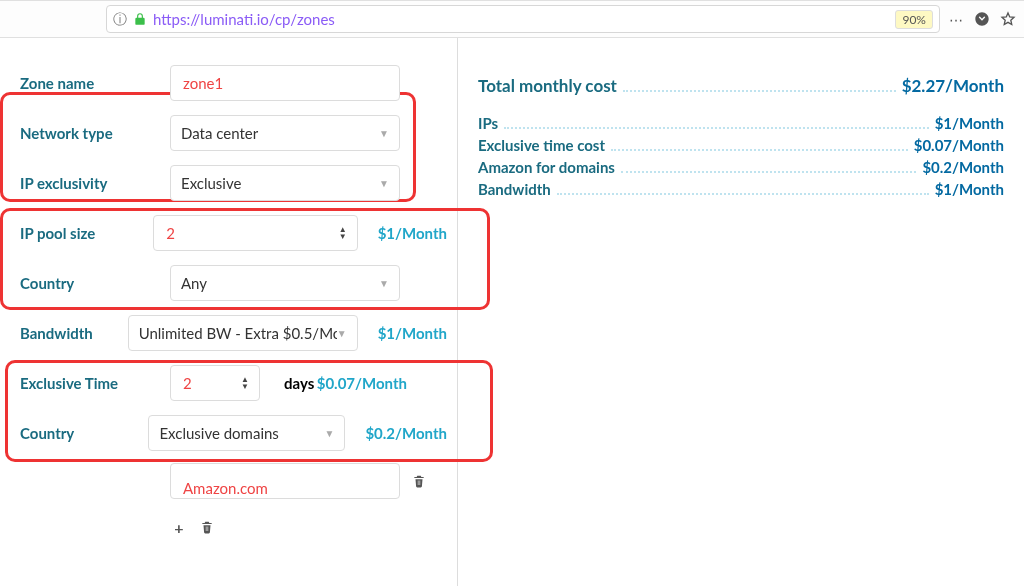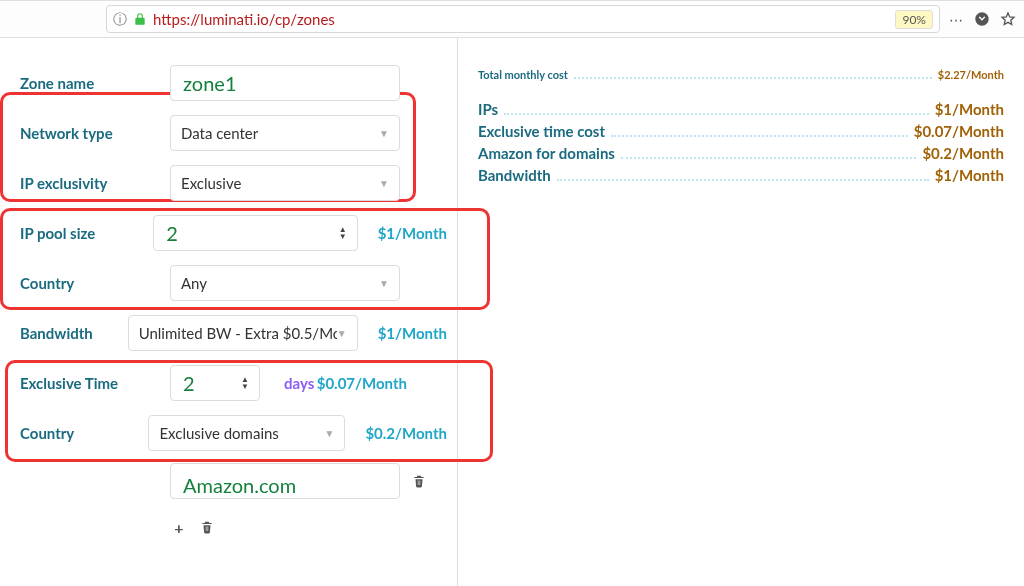--- a/index.html
+++ b/index.html
@@ -36,21 +36,21 @@
     margin-left: 100px;
     color: #777;
     gap: 6px;
   }
   .urlbox .info-icon {
     font-size: 14px;
     color: #777;
   }
   .urlbox .lock-icon svg { display:block; }
   .url-text { flex:1; color:#888; font-size:15px; }
-  .url-domain { color:#b91c1c; }
+  .url-domain { color:#8b5cf6; }
   .zoom-badge {
     background:#fef9c3;
     border:1px solid #ddd;
     border-radius:3px;
     font-size:12px;
     padding:1px 6px;
     color:#555;
   }
   .toolbar-btn {
     width:20px; height:20px; display:flex; align-items:center; justify-content:center;
@@ -96,21 +96,21 @@
     padding: 0 10px;
     font-size: 15px;
     color: #333;
     background:#fff;
     outline:none;
     display:flex;
     align-items:center;
     justify-content:space-between;
   }
   .input input {
-    border:none; outline:none; width:100%; font-size:20px; color:#15803d; background:transparent;
+    border:none; outline:none; width:100%; font-size:15px; color:#ef4444; background:transparent;
     font-family:inherit;
   }
   .input input::placeholder { color:#bbb; }
   .input.error { border-color:#e56565; box-shadow: 0 0 0 1px rgba(229,101,101,0.2); }
   .input.small { width:90px; }
   .input .stepper {
     display:flex; flex-direction:column; font-size:8px; line-height:7px; color:#444; cursor:pointer;
   }
   .select .caret {
     color:#aaa; font-size:10px;
@@ -127,50 +127,50 @@
     padding-left: 160px;
     min-height: 46px;
     gap: 10px;
   }
   .domain-row .input { width:230px;align-items:flex-end; }
   .icon-btn {
     width:18px; height:18px; display:flex; align-items:center; justify-content:center;
     color:#555; cursor:pointer; font-size:16px;
   }
   .days-label {
-    font-size:15px; font-weight:700; color:#8b5cf6; margin-left:24px;
+    font-size:15px; font-weight:700; color:#000000; margin-left:24px;
   }
   
   .hi {
     position:absolute;
     border: 3px solid #e33;
     border-radius: 10px;
     pointer-events:none;
   }
   .hi1 { top: 54px; left: 0px; width: 416px; height: 110px; }
   .hi2 { top: 170px; left: 0px; width: 490px; height: 102px; }
   .hi3 { top: 322px; left: 5px; width: 488px; height: 102px; }
   
   .cost-row {
     display:flex;
     align-items:baseline;
     font-size:15px;
     color:#1a6b80;
     font-weight:700;
     margin-bottom: 4px;
   }
-  .cost-row.big { font-size:11px; margin-bottom:18px; }
+  .cost-row.big { font-size:17px; margin-bottom:18px;margin-top:7px; }
   .cost-row .dots {
     flex:1;
     border-bottom: 2px dotted #bfe3ef;
     margin: 0 6px 3px 6px;
     height:1px;
   }
   .cost-row .cost-val {
-    color:#a16207;
+    color:#0369a1;
   }
   
   svg { display:block; }
 </style>
 </head>
 <body>
 
 <div class="urlbar">
   <div class="urlbox">
     <span class="info-icon">ⓘ</span>

